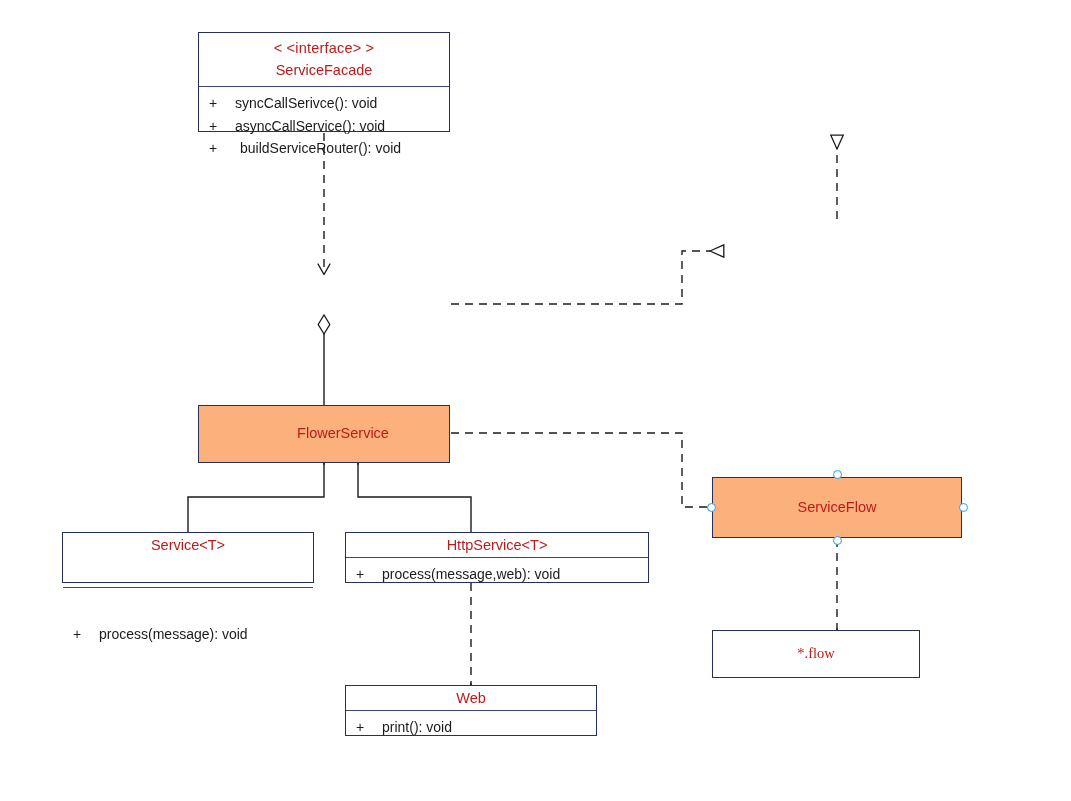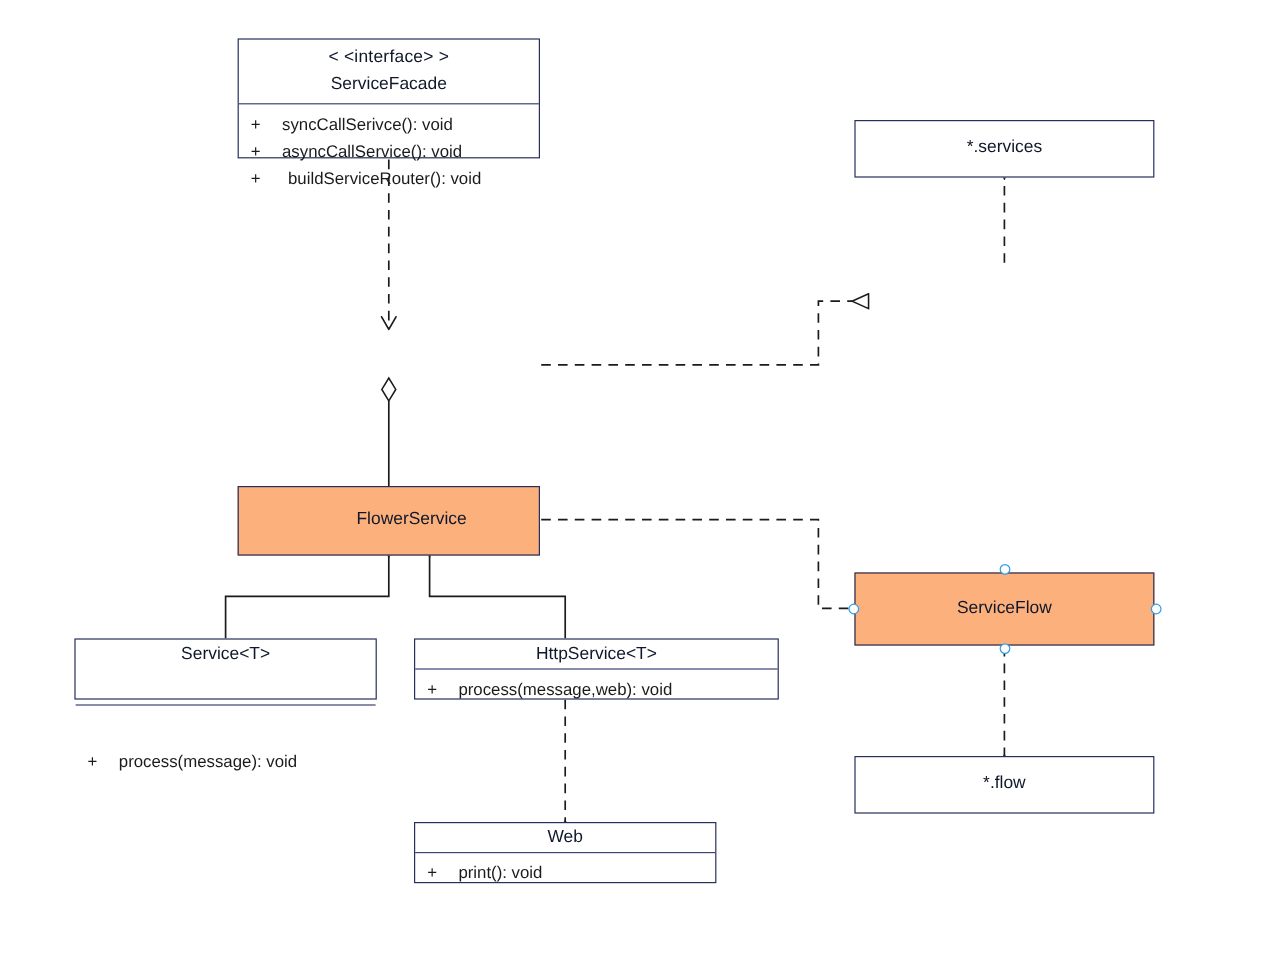--- a/index.html
+++ b/index.html
@@ -46,21 +46,21 @@
   }
 
   .box-header {
     box-sizing: border-box;
     display: flex;
     flex-direction: column;
     align-items: center;
     justify-content: center;
     flex: 0 0 auto;
     padding: 4px 6px;
-    color: #0f172a;
+    color: #b91c1c;
     font-size: 14.5px;
     line-height: 1.45;
     text-align: center;
     white-space: nowrap;
   }
   .box-header .stereotype { letter-spacing: 0.2px; }
 
   .box-divider {
     height: 0;
     border-top: 1.4px solid #3b4473;
@@ -207,37 +207,32 @@
     </div>
     <div class="box-divider"></div>
     <div class="box-members">
       <div class="member">
         <span class="vis">+</span>
         <span class="sig">print(): void</span>
       </div>
     </div>
   </div>
 
-  <div class="uml-box" style="left:712px; top:100px; width:250px; height:48px;">
-    <div class="box-header" style="height:100%;">
-      <div class="classname">*.services</div>
-    </div>
-  </div>
 
 
   <div class="uml-box filled" style="left:712px; top:477px; width:250px; height:61px;">
     <div class="box-header" style="height:100%;">
       <div class="classname">ServiceFlow</div>
     </div>
   </div>
 
   <div class="handle" style="left:837px; top:474px;"></div>
   <div class="handle" style="left:837px; top:540px;"></div>
   <div class="handle" style="left:711px; top:507px;"></div>
   <div class="handle" style="left:963px; top:507px;"></div>
 
-  <div class="uml-box" style="left:712px; top:630px; width:250px; height:48px;">
+  <div class="uml-box" style="left:712px; top:630px; width:208px; height:48px;font-family:Liberation Serif, serif;">
     <div class="box-header" style="height:100%;">
       <div class="classname">*.flow</div>
     </div>
   </div>
 
 </div>
 
 </body></html>

